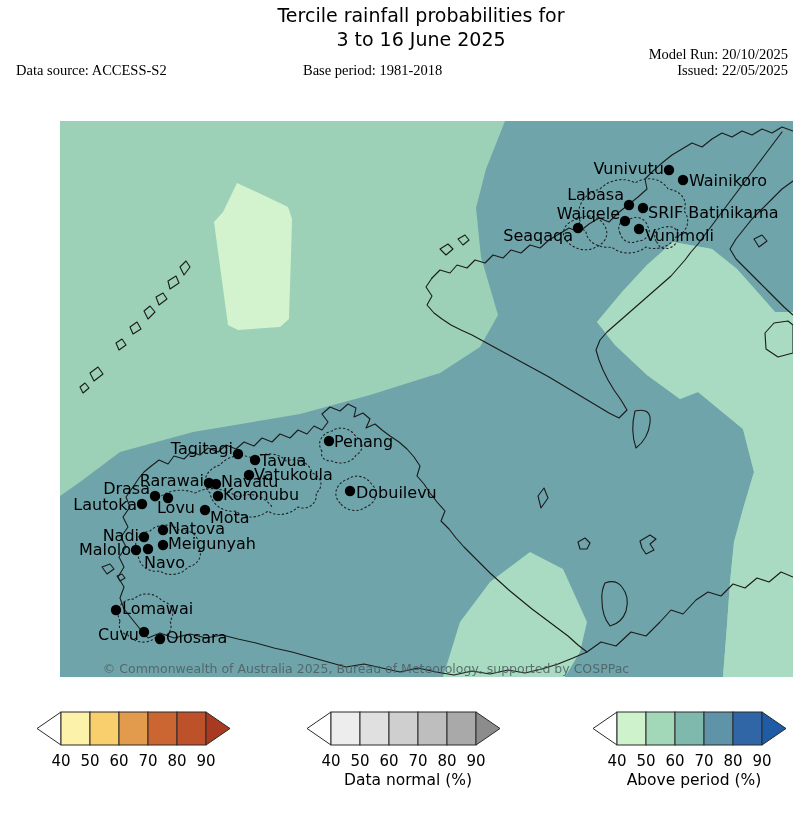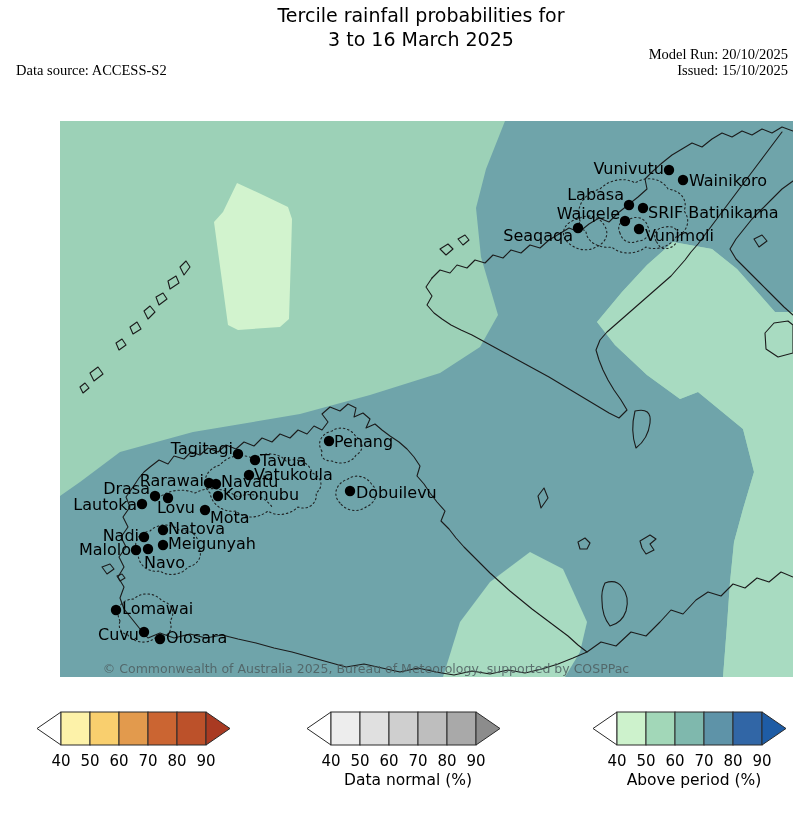--- a/index.html
+++ b/index.html
@@ -26,26 +26,27 @@
   .dotted{fill:none;stroke-linejoin:round;stroke-linecap:round;stroke-width:1.1px;
           stroke-dasharray:1.5 2.8;opacity:.95;}
 </style>
 </head>
 <body>
 
 <div class="page">
 
   <div class="title">
     <div>Tercile rainfall probabilities for</div>
-    <div>3 to 16 March 2025</div>
+    <div>3 to 16 June 2025</div>
   </div>
   <div class="meta meta-left">Data source: ACCESS-S2</div>
+  <div class="meta meta-center">Base period: 1981-2018</div>
   <div class="meta meta-right">
     <div>Model Run: 20/10/2025</div>
-    <div>Issued: 15/10/2025</div>
+    <div>Issued: 22/05/2025</div>
   </div>
 
   <div class="map-wrap">
     <svg class="map-svg" width="733" height="556" viewBox="0 0 733 556">
 
       <rect x="0" y="0" width="733" height="556" fill="#9cd1b7"></rect>
 
       <path d="M445,0 H733 V191 L715,191 L677,148 L652,128 L613,121 L587,144 L562,171 L537,201
            L555,224 L587,254 L620,278 L638,271 L683,308 L694,351 L683,388 L674,421 L670,461
            L667,504 L663,556 L0,556 L0,375 L20,361 L60,331 L133,311 L240,293 L310,274

